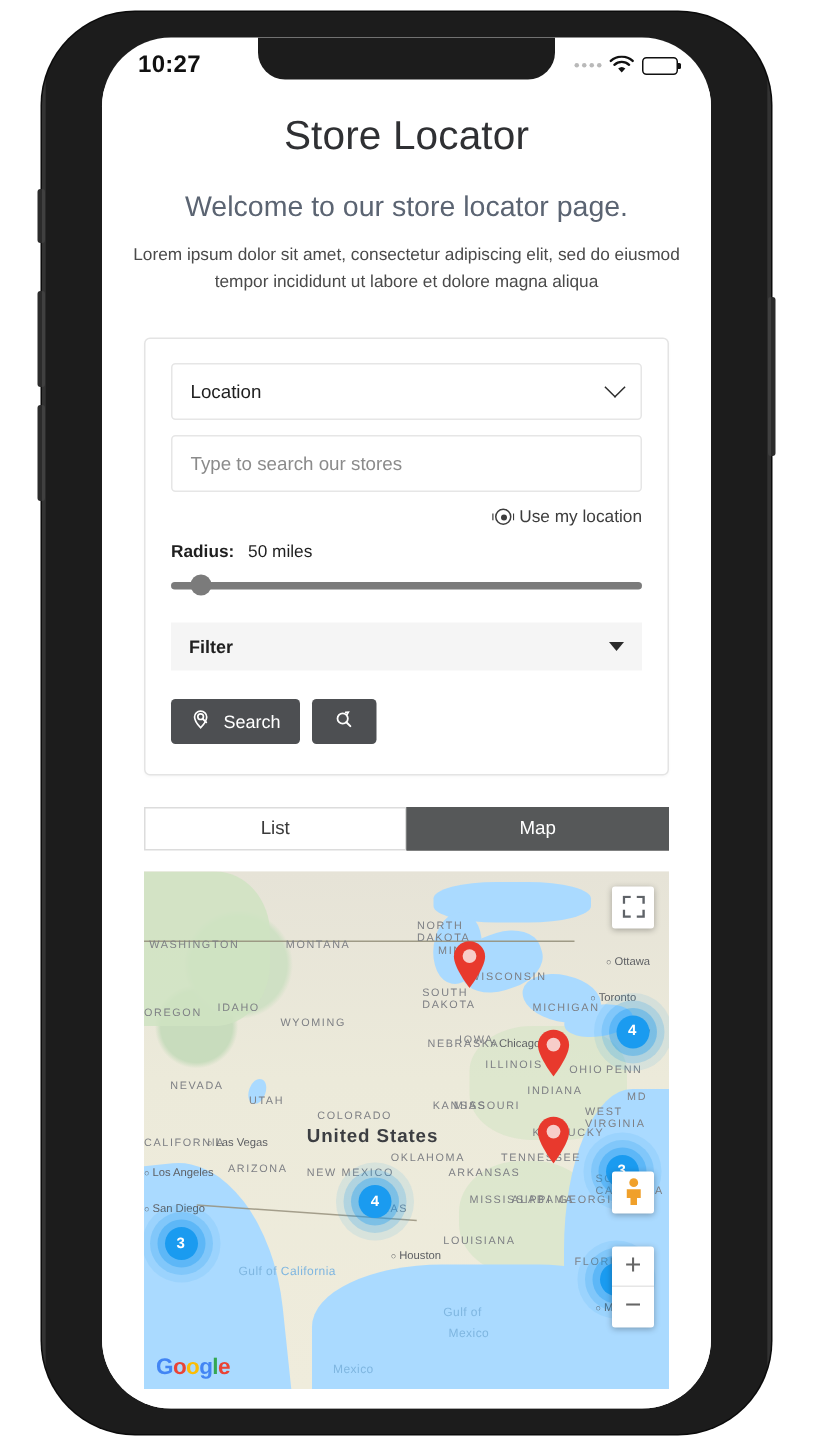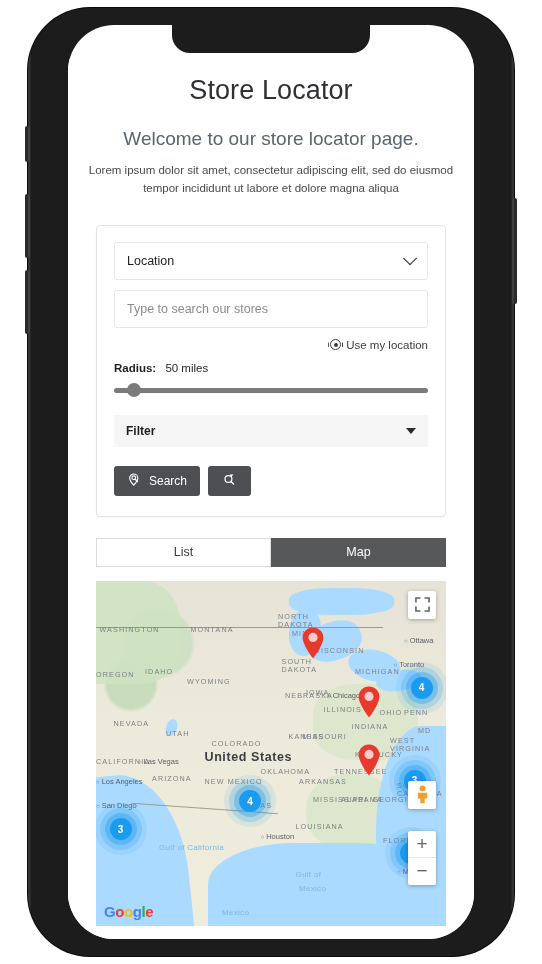--- a/index.html
+++ b/index.html
@@ -292,20 +292,39 @@
 
 <div id="phone-frame">
   <div class="side-btn" id="btn-silent"></div>
   <div class="side-btn" id="btn-vol-up"></div>
   <div class="side-btn" id="btn-vol-dn"></div>
   <div class="side-btn" id="btn-power"></div>
 
   <div id="screen">
     <div id="notch"></div>
 
+    <div id="status-bar">
+      <div id="status-time">10:27</div>
+      <div id="status-right">
+        <span class="sig-dots">
+          <i></i>
+            <i></i>
+            <i></i>
+            <i></i>
+        </span>
+        <svg width="17" height="13" viewBox="0 0 17 13">
+          <path d="M8.5 11.4 L6.1 8.7 a3.6 3.6 0 0 1 4.8 0 Z" fill="#111"></path>
+          <path d="M3.6 6.2 a7.2 7.2 0 0 1 9.8 0" stroke="#111" stroke-width="1.6" fill="none" stroke-linecap="round"></path>
+          <path d="M1.2 3.6 a10.8 10.8 0 0 1 14.6 0" stroke="#111" stroke-width="1.6" fill="none" stroke-linecap="round"></path>
+        </svg>
+        <span id="battery">
+          <span id="battery-fill"></span>
+        </span>
+      </div>
+    </div>
 
     <div id="page">
 
       <h1 id="page-title">Store Locator</h1>
       <h2 id="welcome-heading">Welcome to our store locator page.</h2>
       <p id="intro-text">Lorem ipsum dolor sit amet, consectetur adipiscing elit, sed do eiusmod tempor incididunt ut labore et dolore magna aliqua</p>
 
       <div id="search-card">
 
         <div class="field" id="location-select">

